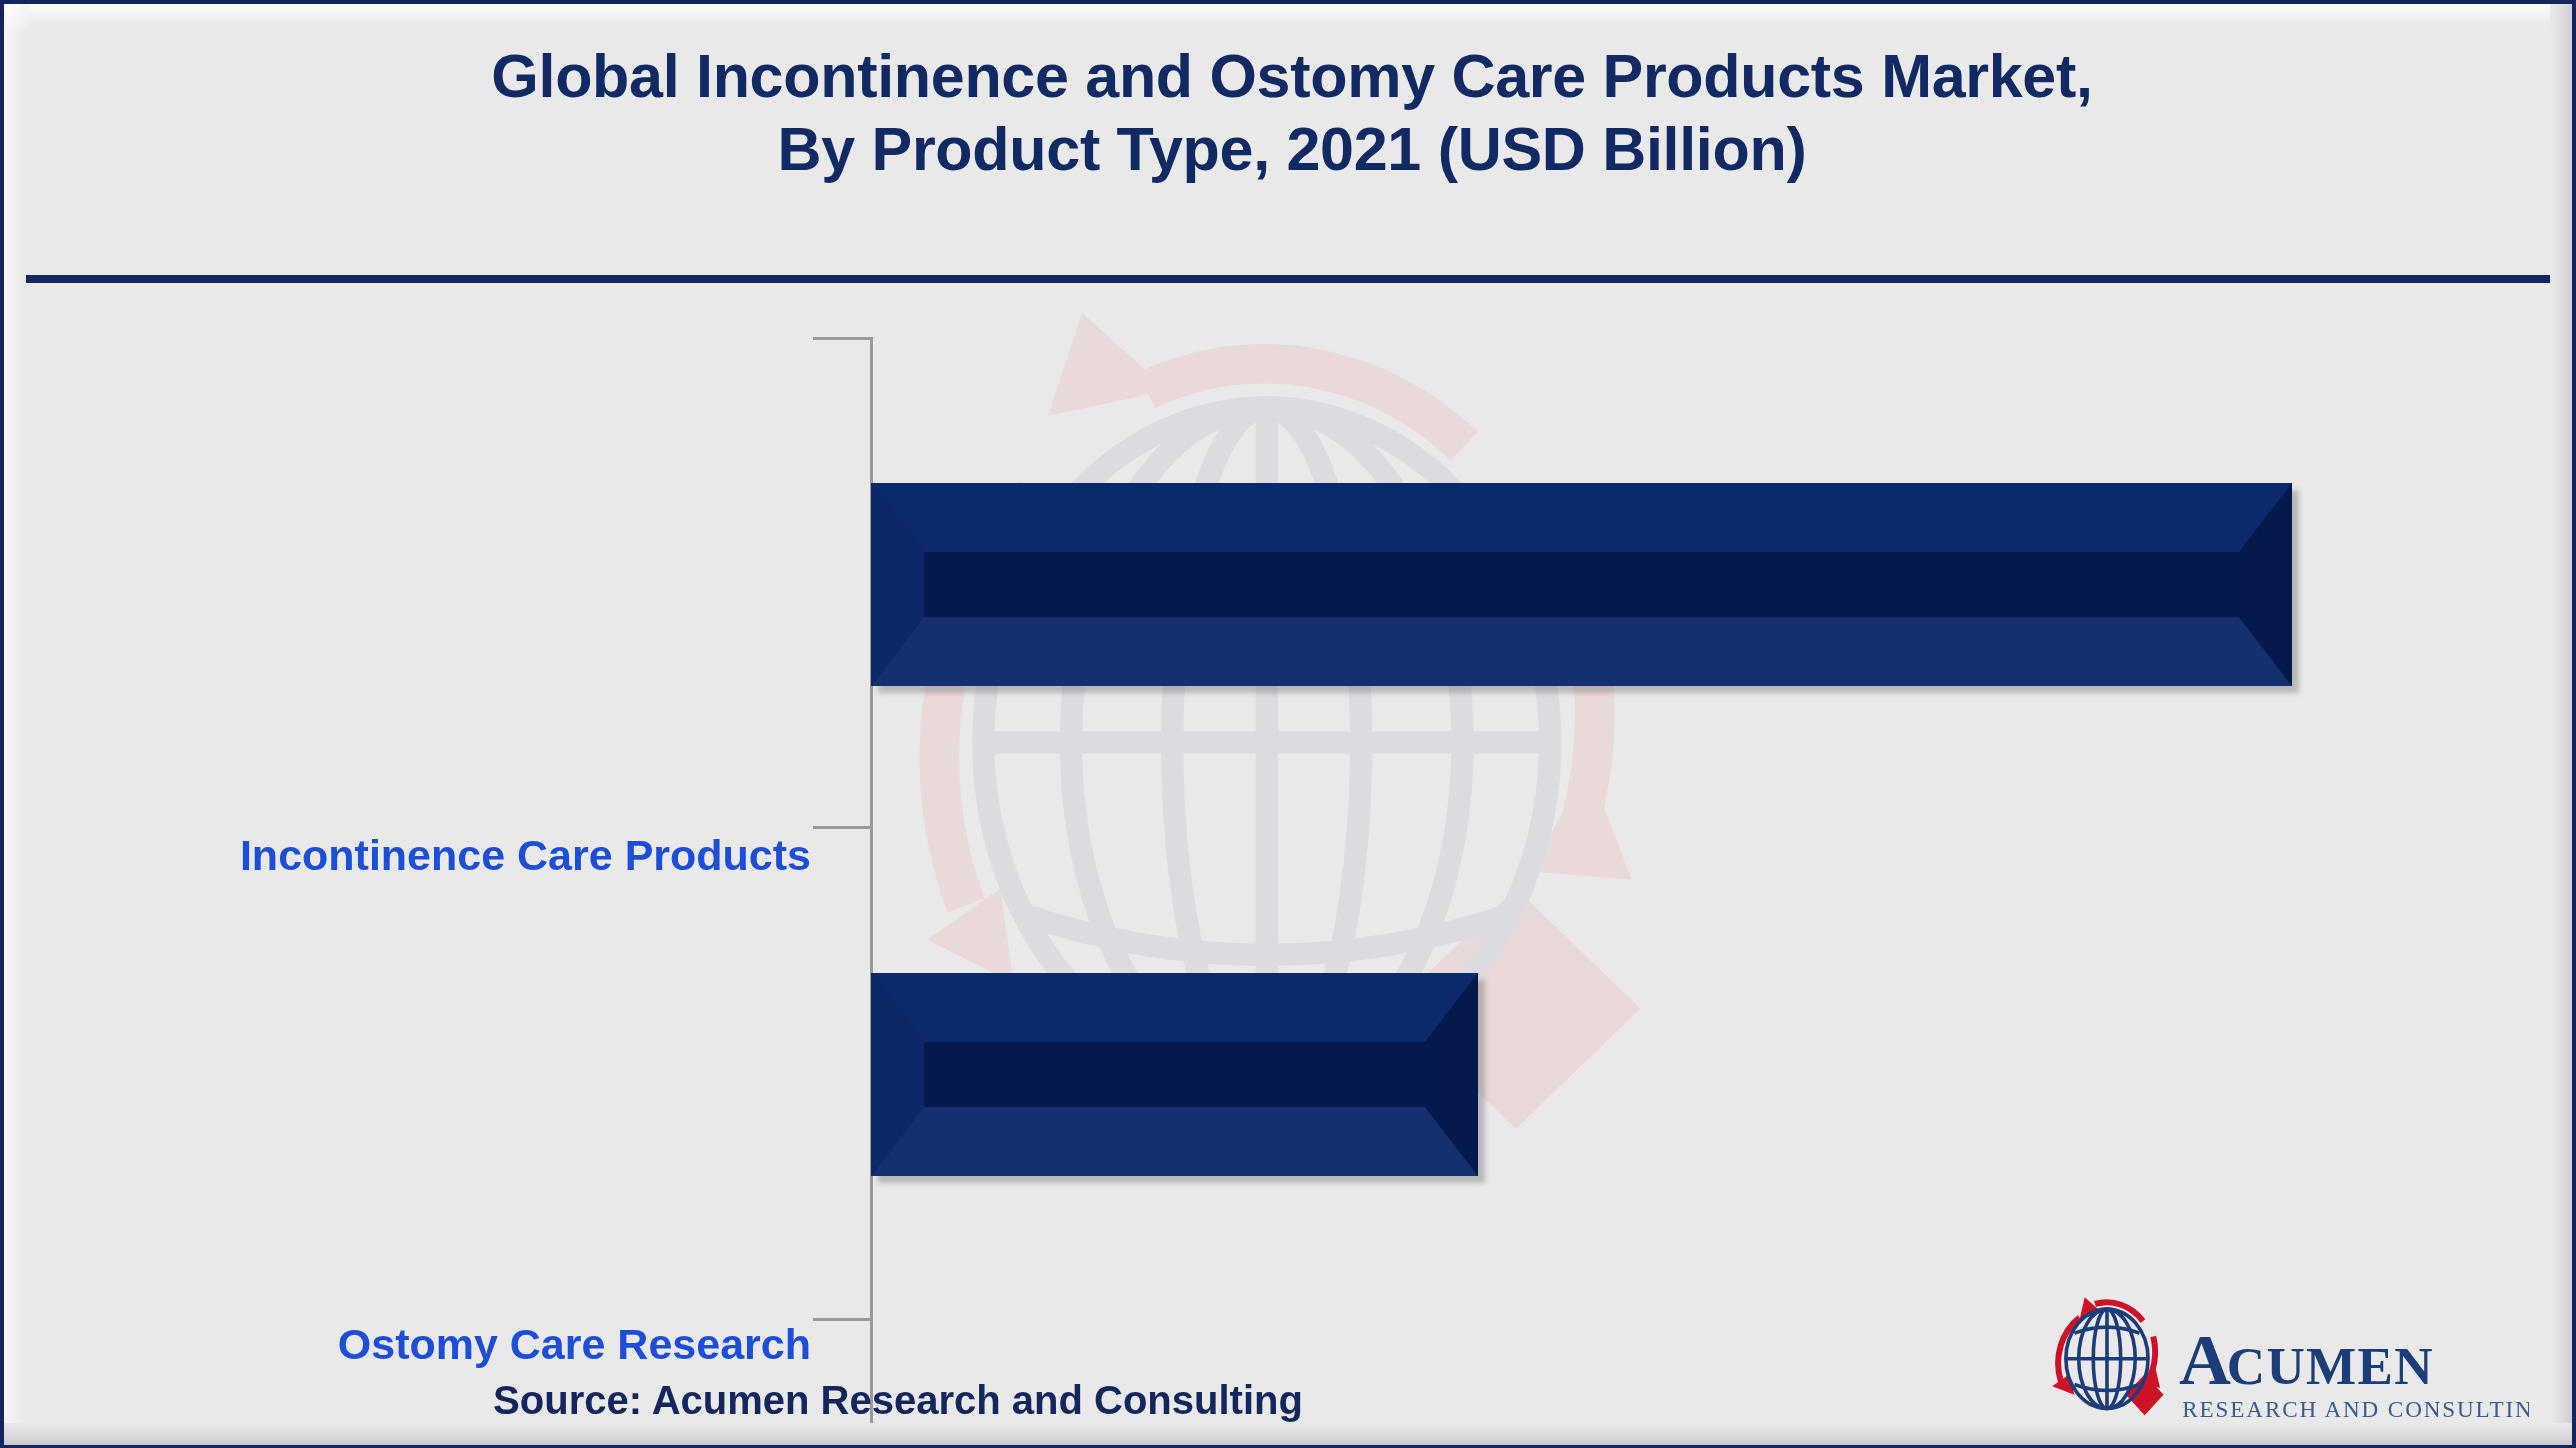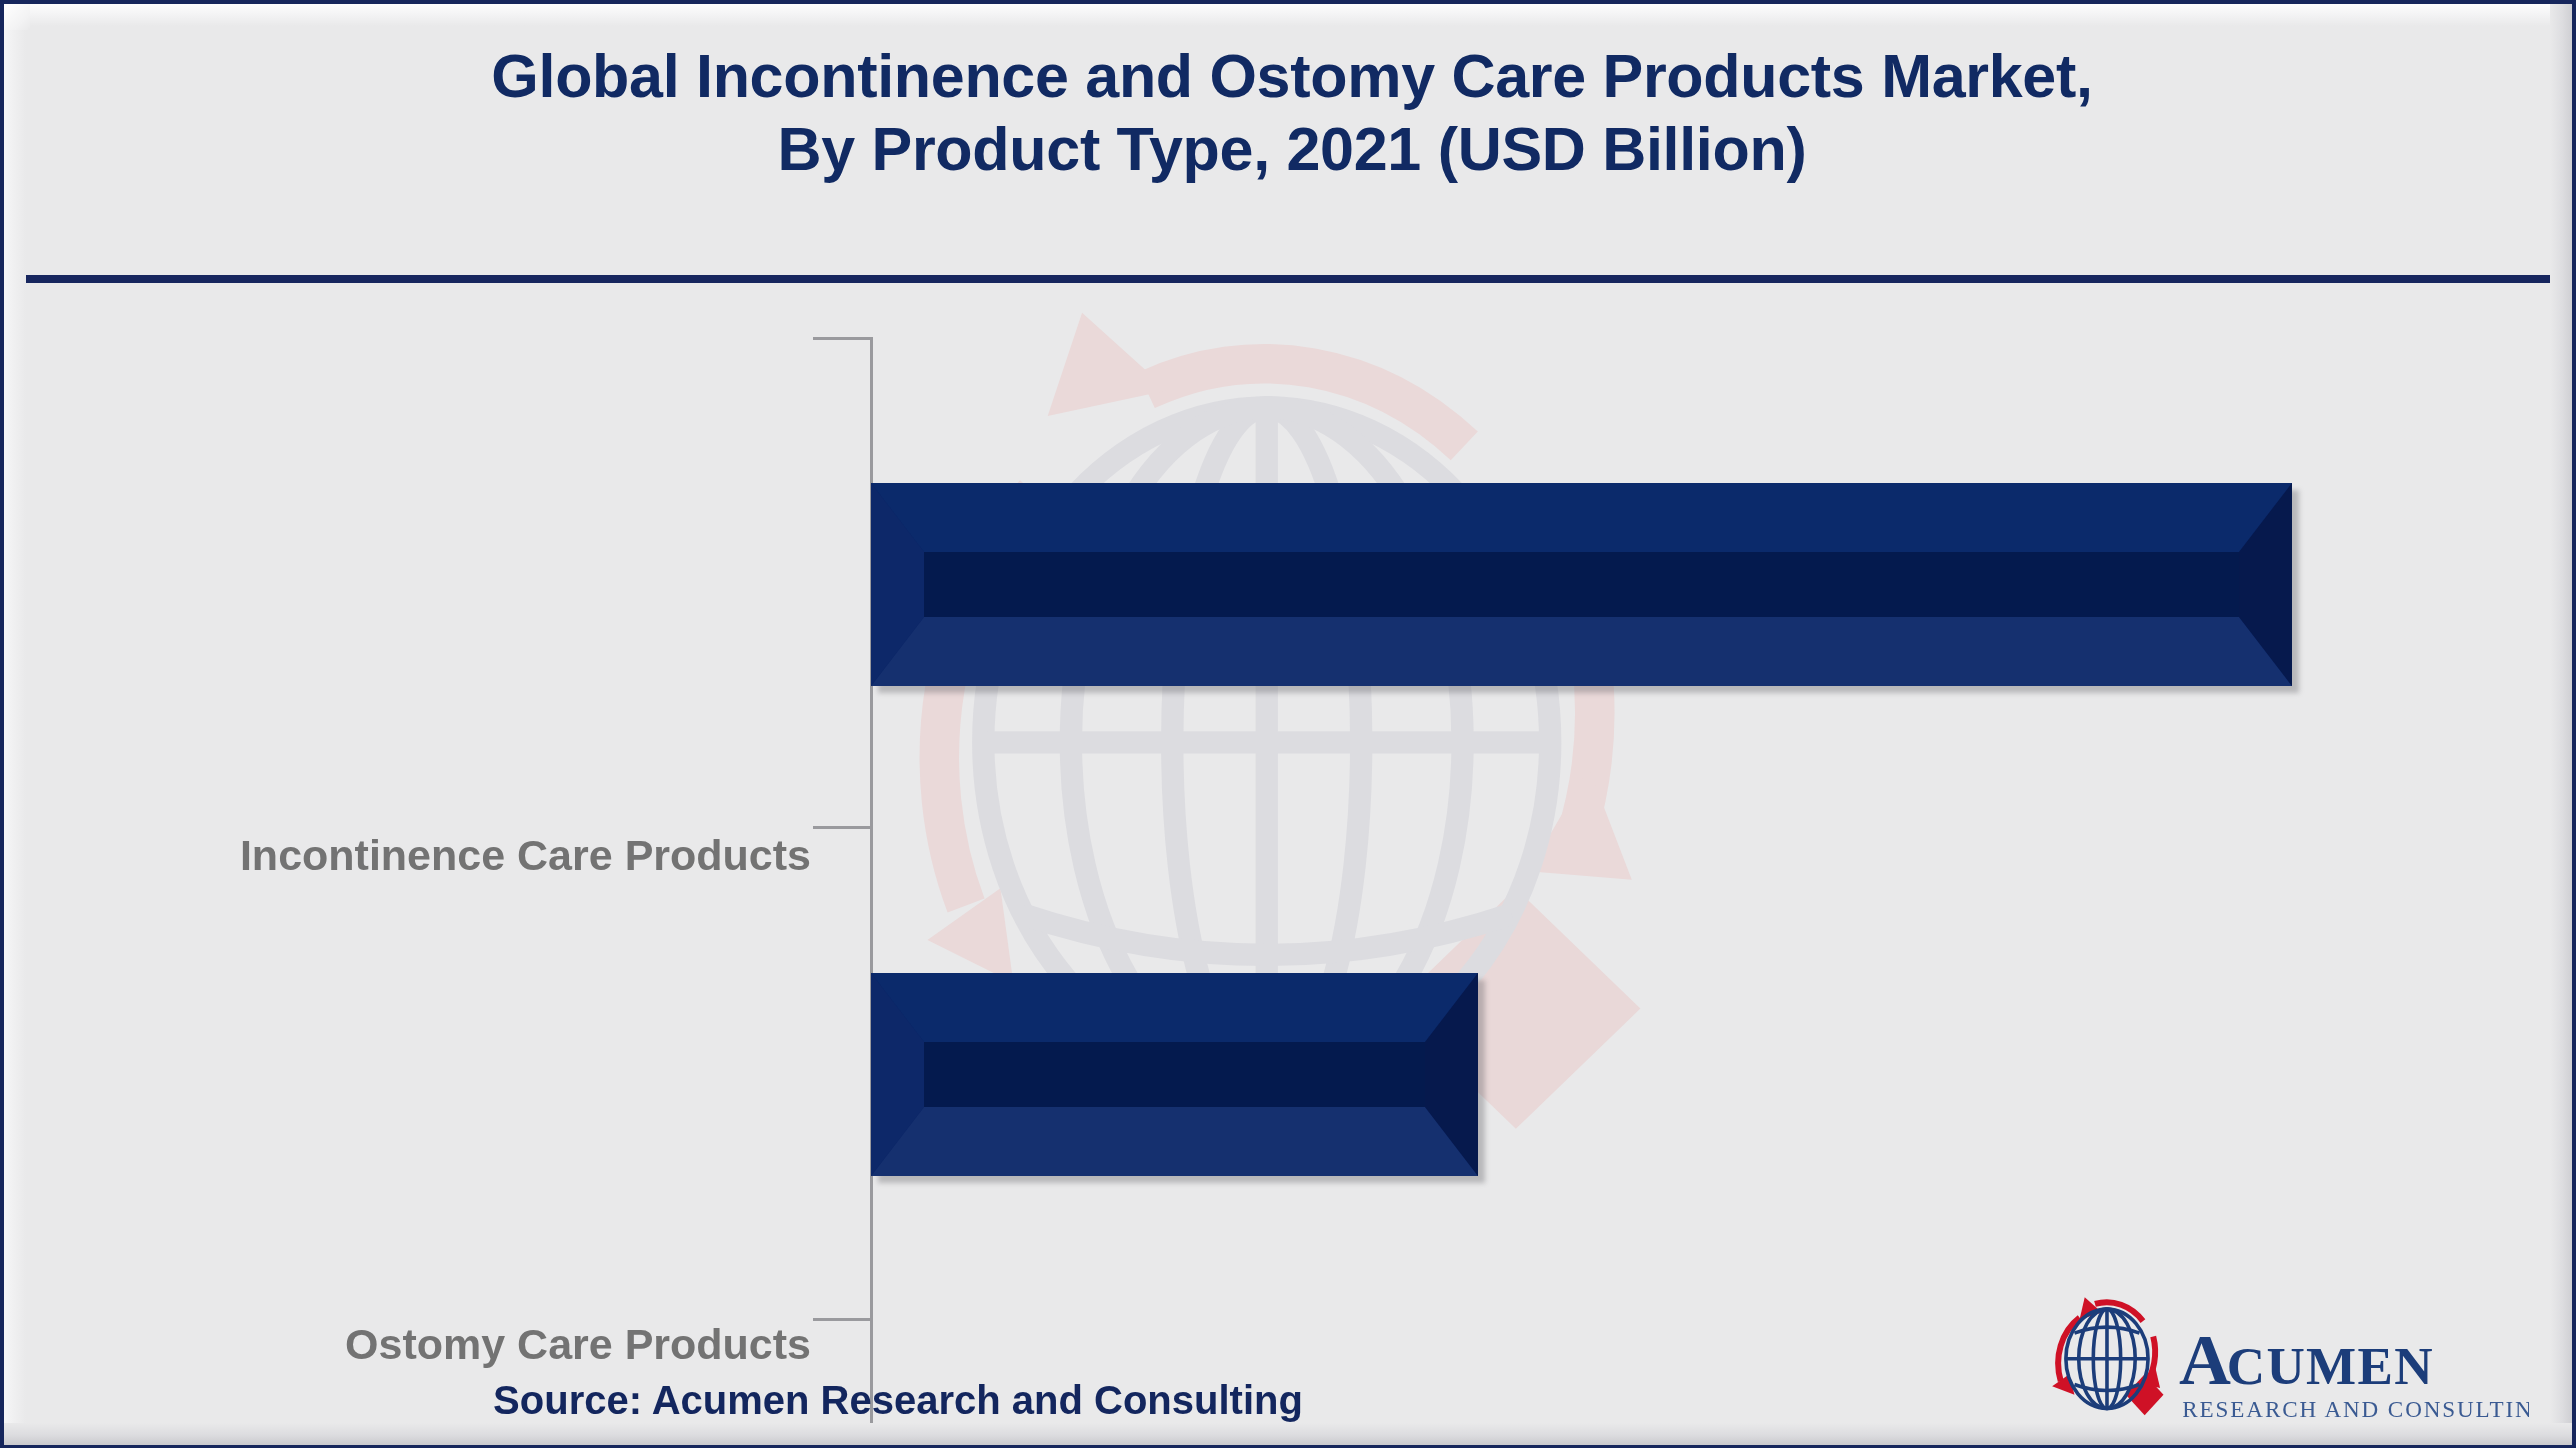--- a/index.html
+++ b/index.html
@@ -124,21 +124,21 @@
   }
   #y-tick-0 { top: 58px; }
   #y-tick-1 { top: 547px; }
   #y-tick-2 { top: 1039px; }
 
   
   .cat-label {
     position: absolute;
     right: 1769px;           
     text-align: center;
-    color: #737373;
+    color: #1d4ed8;
     font-size: 43px;
     font-weight: bold;
     font-family: "Liberation Sans", sans-serif;
     white-space: nowrap;
   }
   #cat-label-0 { top: 552px; }
   #cat-label-1 { top: 1041px; }
 
   
   .bar {
@@ -266,21 +266,21 @@
   <div id="title-rule"></div>
 
   <div id="plot">
 
     <div id="y-axis"></div>
     <div class="y-tick" id="y-tick-0"></div>
     <div class="y-tick" id="y-tick-1"></div>
     <div class="y-tick" id="y-tick-2"></div>
 
     <div class="cat-label" id="cat-label-0">Incontinence Care Products</div>
-    <div class="cat-label" id="cat-label-1">Ostomy Care Products</div>
+    <div class="cat-label" id="cat-label-1">Ostomy Care Research</div>
 
     <div class="bar" id="bar-0" style="width: 1421px;">
       <div class="bar-shadow"></div>
       <div class="bar-body">
         <div class="face-top"></div>
         <div class="face-bottom"></div>
         <div class="face-left"></div>
         <div class="face-right"></div>
         <div class="face-center"></div>
       </div>

